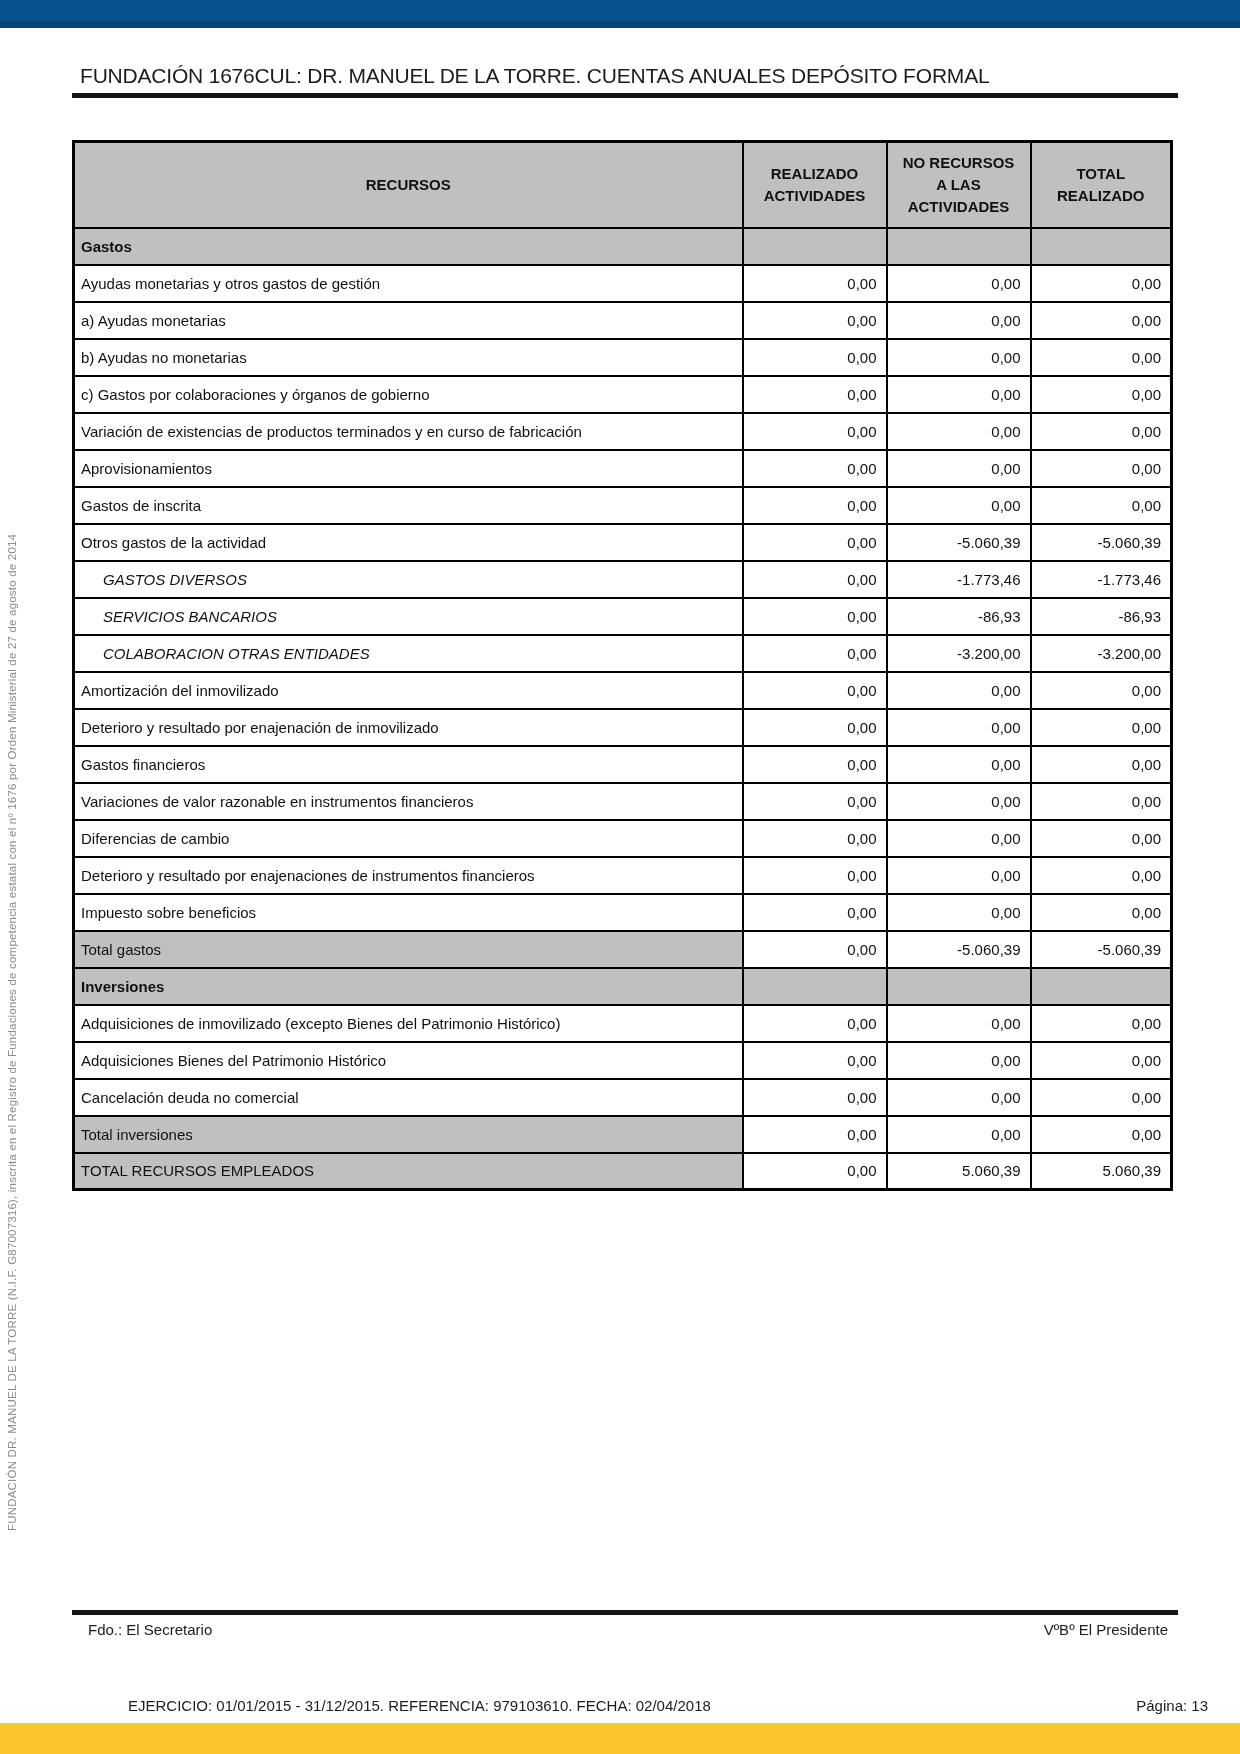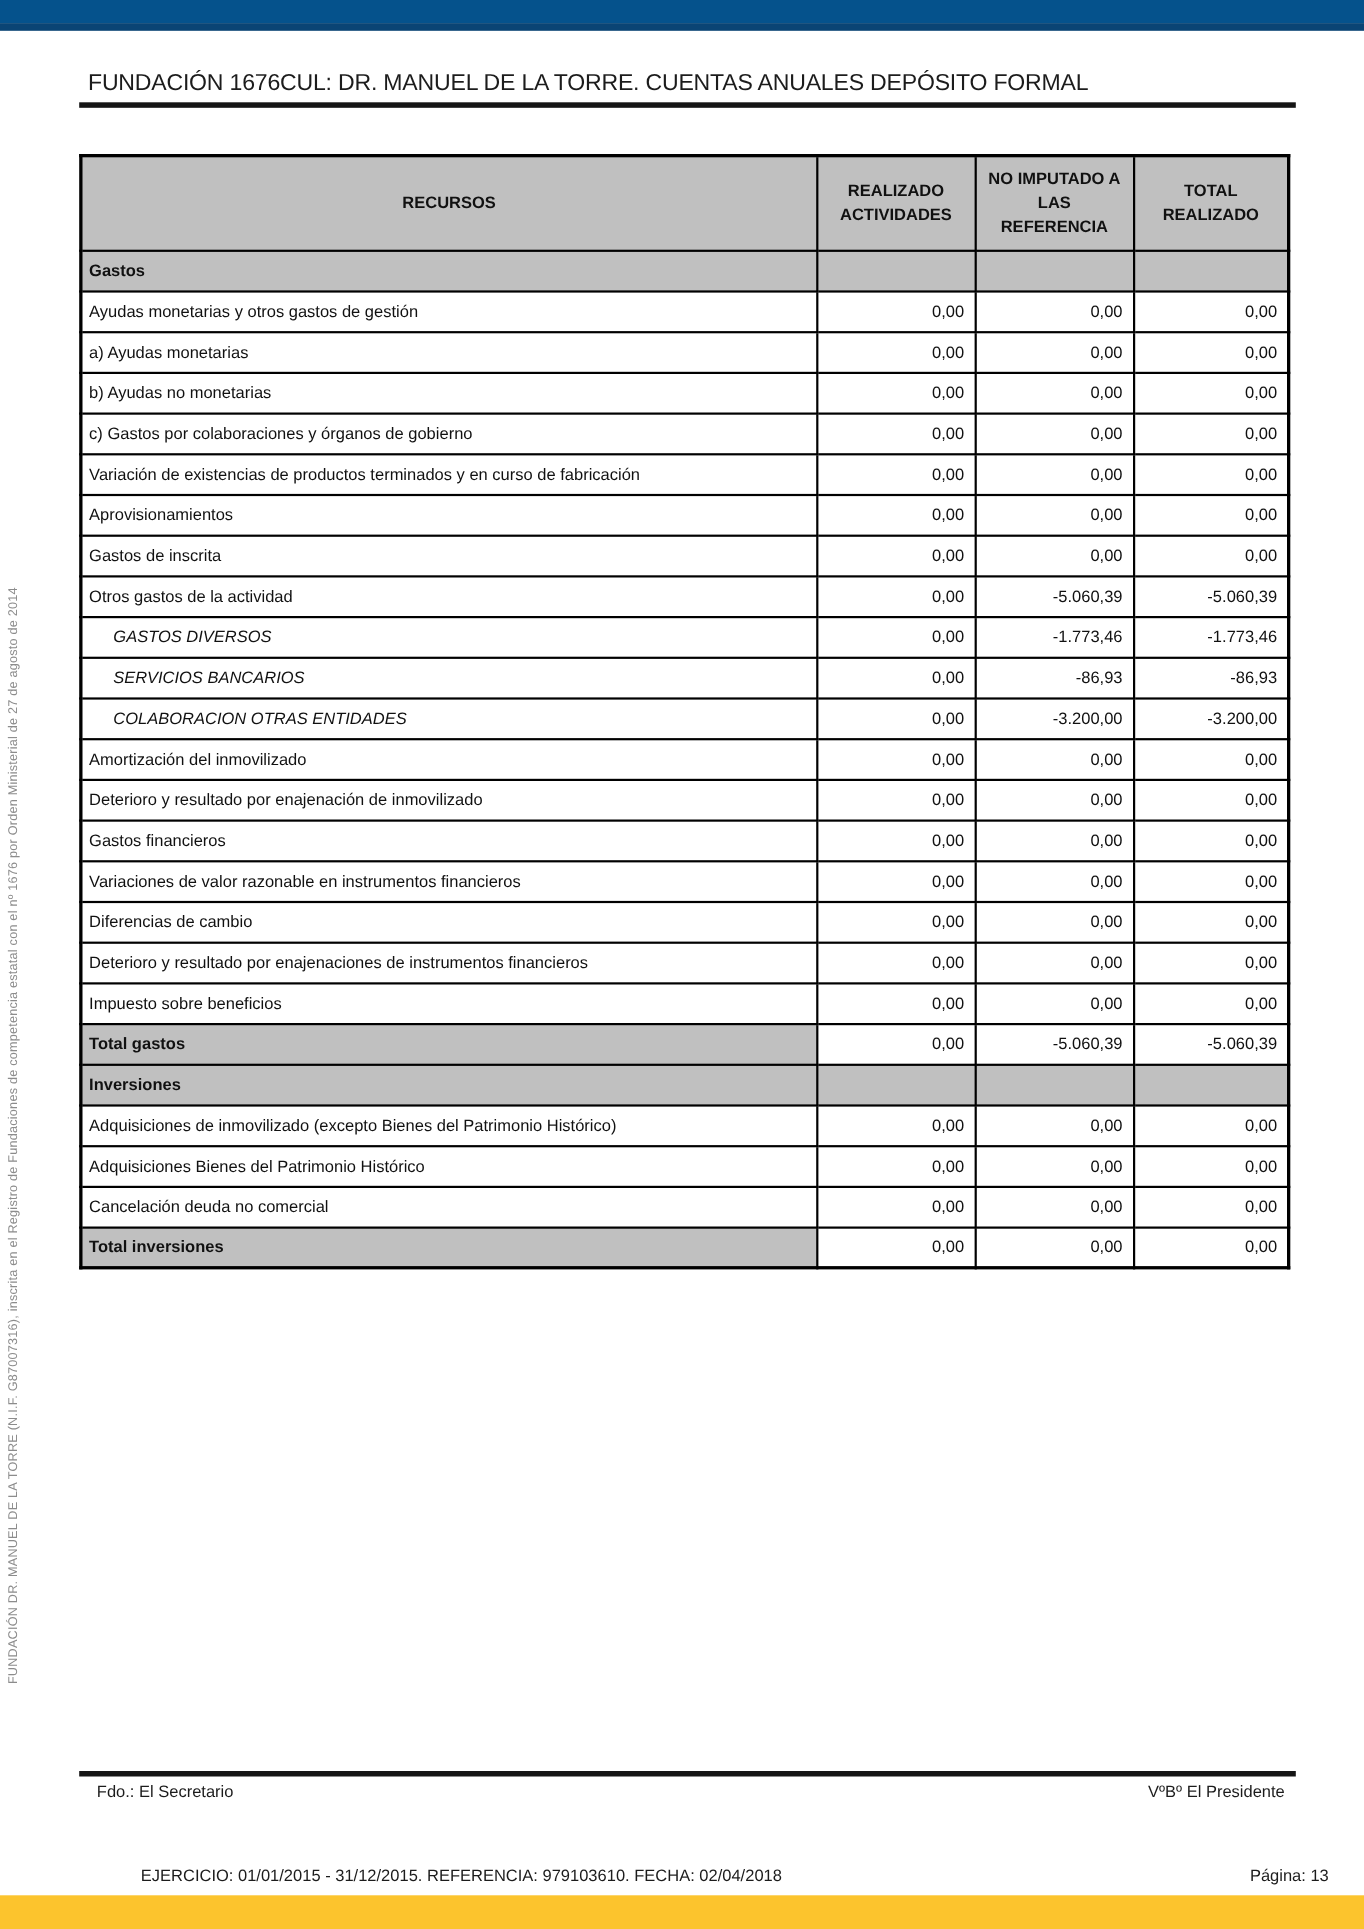--- a/index.html
+++ b/index.html
@@ -45,21 +45,21 @@
   }
   table.accounts th,table.accounts td{border:2px solid #000;}
   table.accounts th{
     background:var(--c-gray);font-weight:bold;text-align:center;
     height:86px;padding:4px 10px;font-size:15px;line-height:1.45;
   }
   table.accounts td{height:37px;padding:2px 6px;vertical-align:middle;background:#fff;}
   table.accounts td.num{text-align:right;padding-right:9px;}
   tr.row-section td{background:var(--c-gray);}
   tr.row-section td.label{font-weight:bold;}
-  tr.row-total td.label,tr.row-grandtotal td.label{background:var(--c-gray);font-weight:bold;}
+  tr.row-total td.label,tr.row-grandtotal td.label{background:var(--c-gray);font-weight:normal;}
   tr.row-subitem td.label{padding-left:28px;font-style:italic;}
 
   .sig-rule{position:absolute;left:72px;top:1610px;width:1106px;height:5px;background:#151515;}
   .sig-row{
     position:absolute;left:88px;top:1621px;width:1080px;
     display:flex;justify-content:space-between;font-size:15px;color:#1c1c1c;gap:16px;
   }
   .info-row{
     position:absolute;left:88px;top:1697px;width:1080px;
     display:flex;justify-content:space-between;font-size:15px;color:#1c1c1c;margin-left:40px;
@@ -83,21 +83,21 @@
   <colgroup>
     <col style="width:669px">
       <col style="width:144px">
       <col style="width:144px">
       <col style="width:141px">
   </colgroup>
   <thead>
     <tr>
       <th>RECURSOS</th>
       <th>REALIZADO ACTIVIDADES</th>
-      <th>NO IMPUTADO A LAS REFERENCIA</th>
+      <th>NO RECURSOS A LAS ACTIVIDADES</th>
       <th>TOTAL REALIZADO</th>
     </tr>
   </thead>
   <tbody>
       <tr class="row-section">
     <td class="label">Gastos</td>
     <td class="num"></td>
     <td class="num"></td>
     <td class="num"></td>
   </tr>
@@ -238,20 +238,26 @@
     <td class="num">0,00</td>
     <td class="num">0,00</td>
     <td class="num">0,00</td>
   </tr>
       <tr class="row-total">
     <td class="label">Total inversiones</td>
     <td class="num">0,00</td>
     <td class="num">0,00</td>
     <td class="num">0,00</td>
   </tr>
+      <tr class="row-grandtotal">
+    <td class="label">TOTAL RECURSOS EMPLEADOS</td>
+    <td class="num">0,00</td>
+    <td class="num">5.060,39</td>
+    <td class="num">5.060,39</td>
+  </tr>
     </tbody>
 </table>
 
 <div class="sig-rule"></div>
 <div class="sig-row">
   <span>Fdo.: El Secretario</span>
   <span>VºBº El Presidente</span>
 </div>
 
 <div class="info-row">

